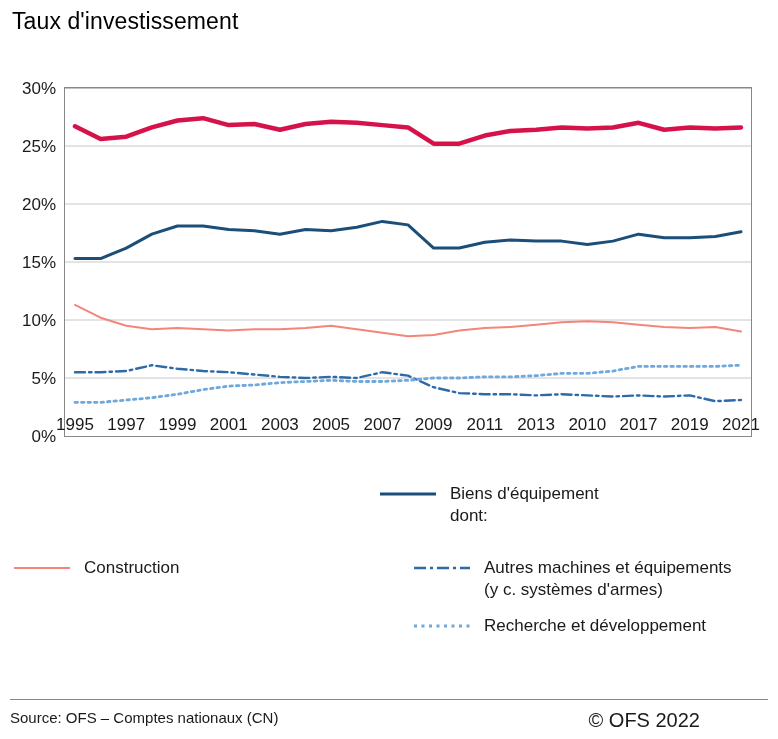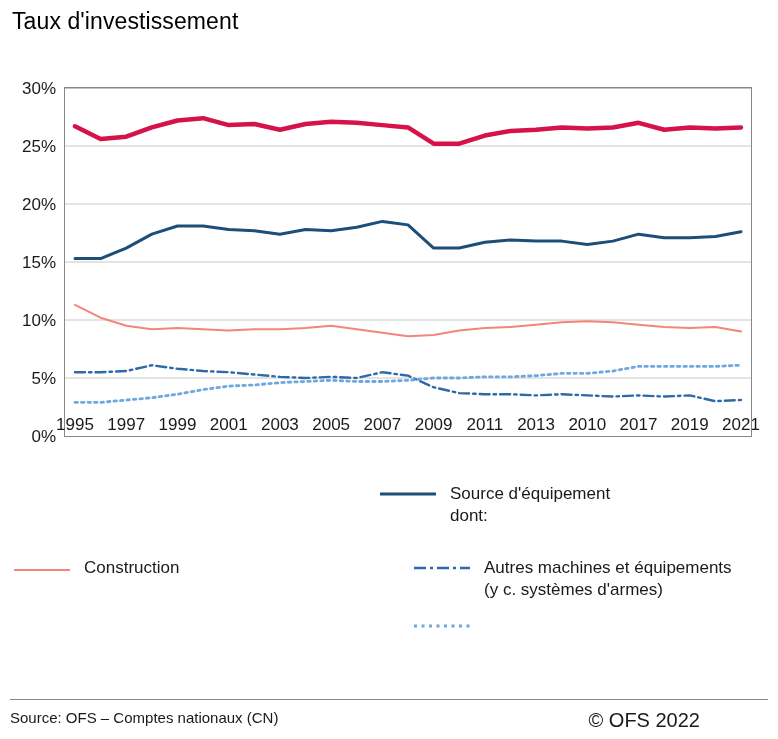--- a/index.html
+++ b/index.html
@@ -165,52 +165,53 @@
     <div class="xlab" style="left: 433.615px;">2009</div>
     <div class="xlab" style="left: 484.846px;">2011</div>
     <div class="xlab" style="left: 536.077px;">2013</div>
     <div class="xlab" style="left: 587.308px;">2010</div>
     <div class="xlab" style="left: 638.538px;">2017</div>
     <div class="xlab" style="left: 689.769px;">2019</div>
     <div class="xlab" style="left: 741px;">2021</div>
   </div>
 
 <div id="legend">
-    <div class="legend-entry" style="left: 14px; top: 74px; align-items: flex-end;">
+    <div class="legend-entry" style="left: 14px; top: 74px;">
       <div class="legend-swatch">
         <svg width="56" height="20" viewBox="0 0 56 20">
           <line x1="0" y1="11" x2="56" y2="11" stroke="#f4857a" stroke-width="2.2" stroke-linecap="butt"></line>
         </svg>
       </div>
       <div class="legend-text">Construction</div>
     </div>
     <div class="legend-entry" style="left: 380px; top: 0px;">
       <div class="legend-swatch">
         <svg width="56" height="20" viewBox="0 0 56 20">
           <line x1="0" y1="11" x2="56" y2="11" stroke="#1b4e78" stroke-width="3.2" stroke-linecap="butt"></line>
         </svg>
       </div>
-      <div class="legend-text">Source d'équipement
+      <div class="legend-text">Biens d'équipement
 dont:</div>
     </div>
     <div class="legend-entry" style="left: 414px; top: 74px;">
       <div class="legend-swatch">
         <svg width="56" height="20" viewBox="0 0 56 20">
           <line x1="0" y1="11" x2="56" y2="11" stroke="#2f6aa8" stroke-width="2.6" stroke-dasharray="12 4 3 4" stroke-linecap="butt"></line>
         </svg>
       </div>
       <div class="legend-text">Autres machines et équipements
 (y c. systèmes d'armes)</div>
     </div>
     <div class="legend-entry" style="left: 414px; top: 132px;">
       <div class="legend-swatch">
         <svg width="56" height="20" viewBox="0 0 56 20">
           <line x1="0" y1="11" x2="56" y2="11" stroke="#6fa8dc" stroke-width="3" stroke-dasharray="3 4.5" stroke-linecap="butt"></line>
         </svg>
       </div>
+      <div class="legend-text">Recherche et développement</div>
     </div>
   </div>
 
 <div id="footer">
   <div id="footer-rule"></div>
   <div id="source-text">Source: OFS – Comptes nationaux (CN)</div>
   <div id="copyright-text">© OFS 2022</div>
 </div>
 
 </body></html>

